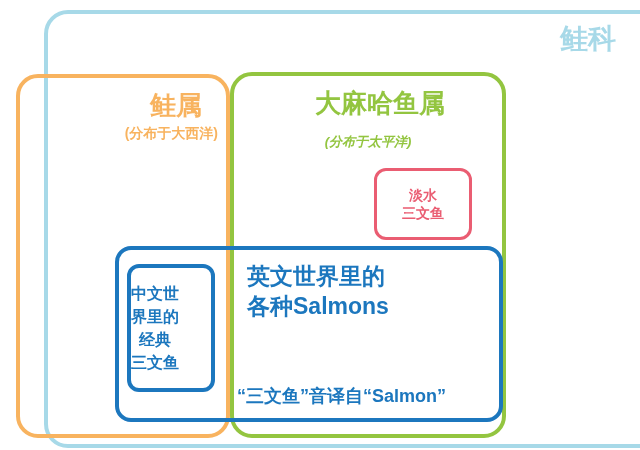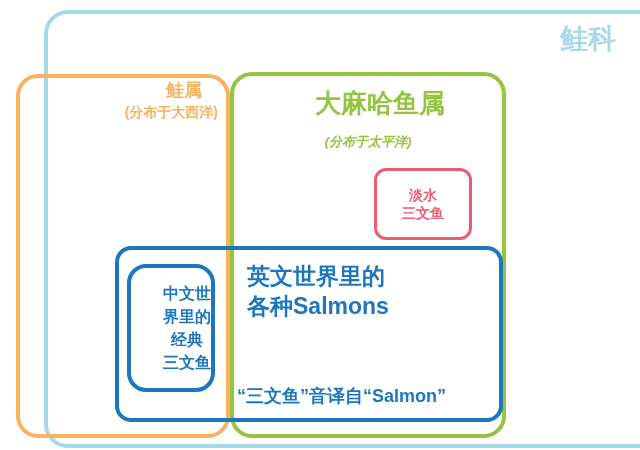--- a/index.html
+++ b/index.html
@@ -31,22 +31,22 @@
     font-size: 28px; font-weight: 700;
     color: var(--family);
   }
   
   .salmo-box {
     left: 16px; top: 74px; width: 206px; height: 356px;
     border-width: 4px; border-radius: 22px;
     border-color: var(--salmo);
   }
   .salmo-title {
-    margin-top: 0; padding-right: 24px; text-align: right;
-    font-size: 18px; font-weight: 700; color: var(--salmo);
+    margin-top: 10px; padding-right: 24px; text-align: right;
+    font-size: 26px; font-weight: 700; color: var(--salmo);
   }
   .salmo-subtitle {
     margin-top: 2px; padding-right: 8px; text-align: right;
     font-size: 14px; font-weight: 600; color: var(--salmo);
   }
   
   .onco-box {
     left: 230px; top: 72px; width: 268px; height: 358px;
     border-width: 4px; border-radius: 22px;
     border-color: var(--oncorhynchus);
@@ -80,23 +80,23 @@
     font-weight: 700; color: var(--salmons);
   }
   .salmons-note {
     position: absolute; left: 118px; right: 8px; bottom: 10px;
     text-align: left; font-size: 18px;
     font-weight: 600; color: var(--salmons);
   }
   
   .classic-box {
     left: 127px; top: 264px; width: 80px; height: 120px;
-    border-width: 4px; border-radius: 19px;
+    border-width: 4px; border-radius: 12px;
     border-color: var(--salmons);
-    display: flex; align-items: center; justify-content: flex-end;
+    display: flex; align-items: center; justify-content: flex-start;
     text-align: center; font-size: 16px; line-height: 1.45;
     font-weight: 700; color: var(--salmons);
   }
 </style>
 </head>
 <body>
 
 <div class="canvas">
 
   <div class="box outer-box">

